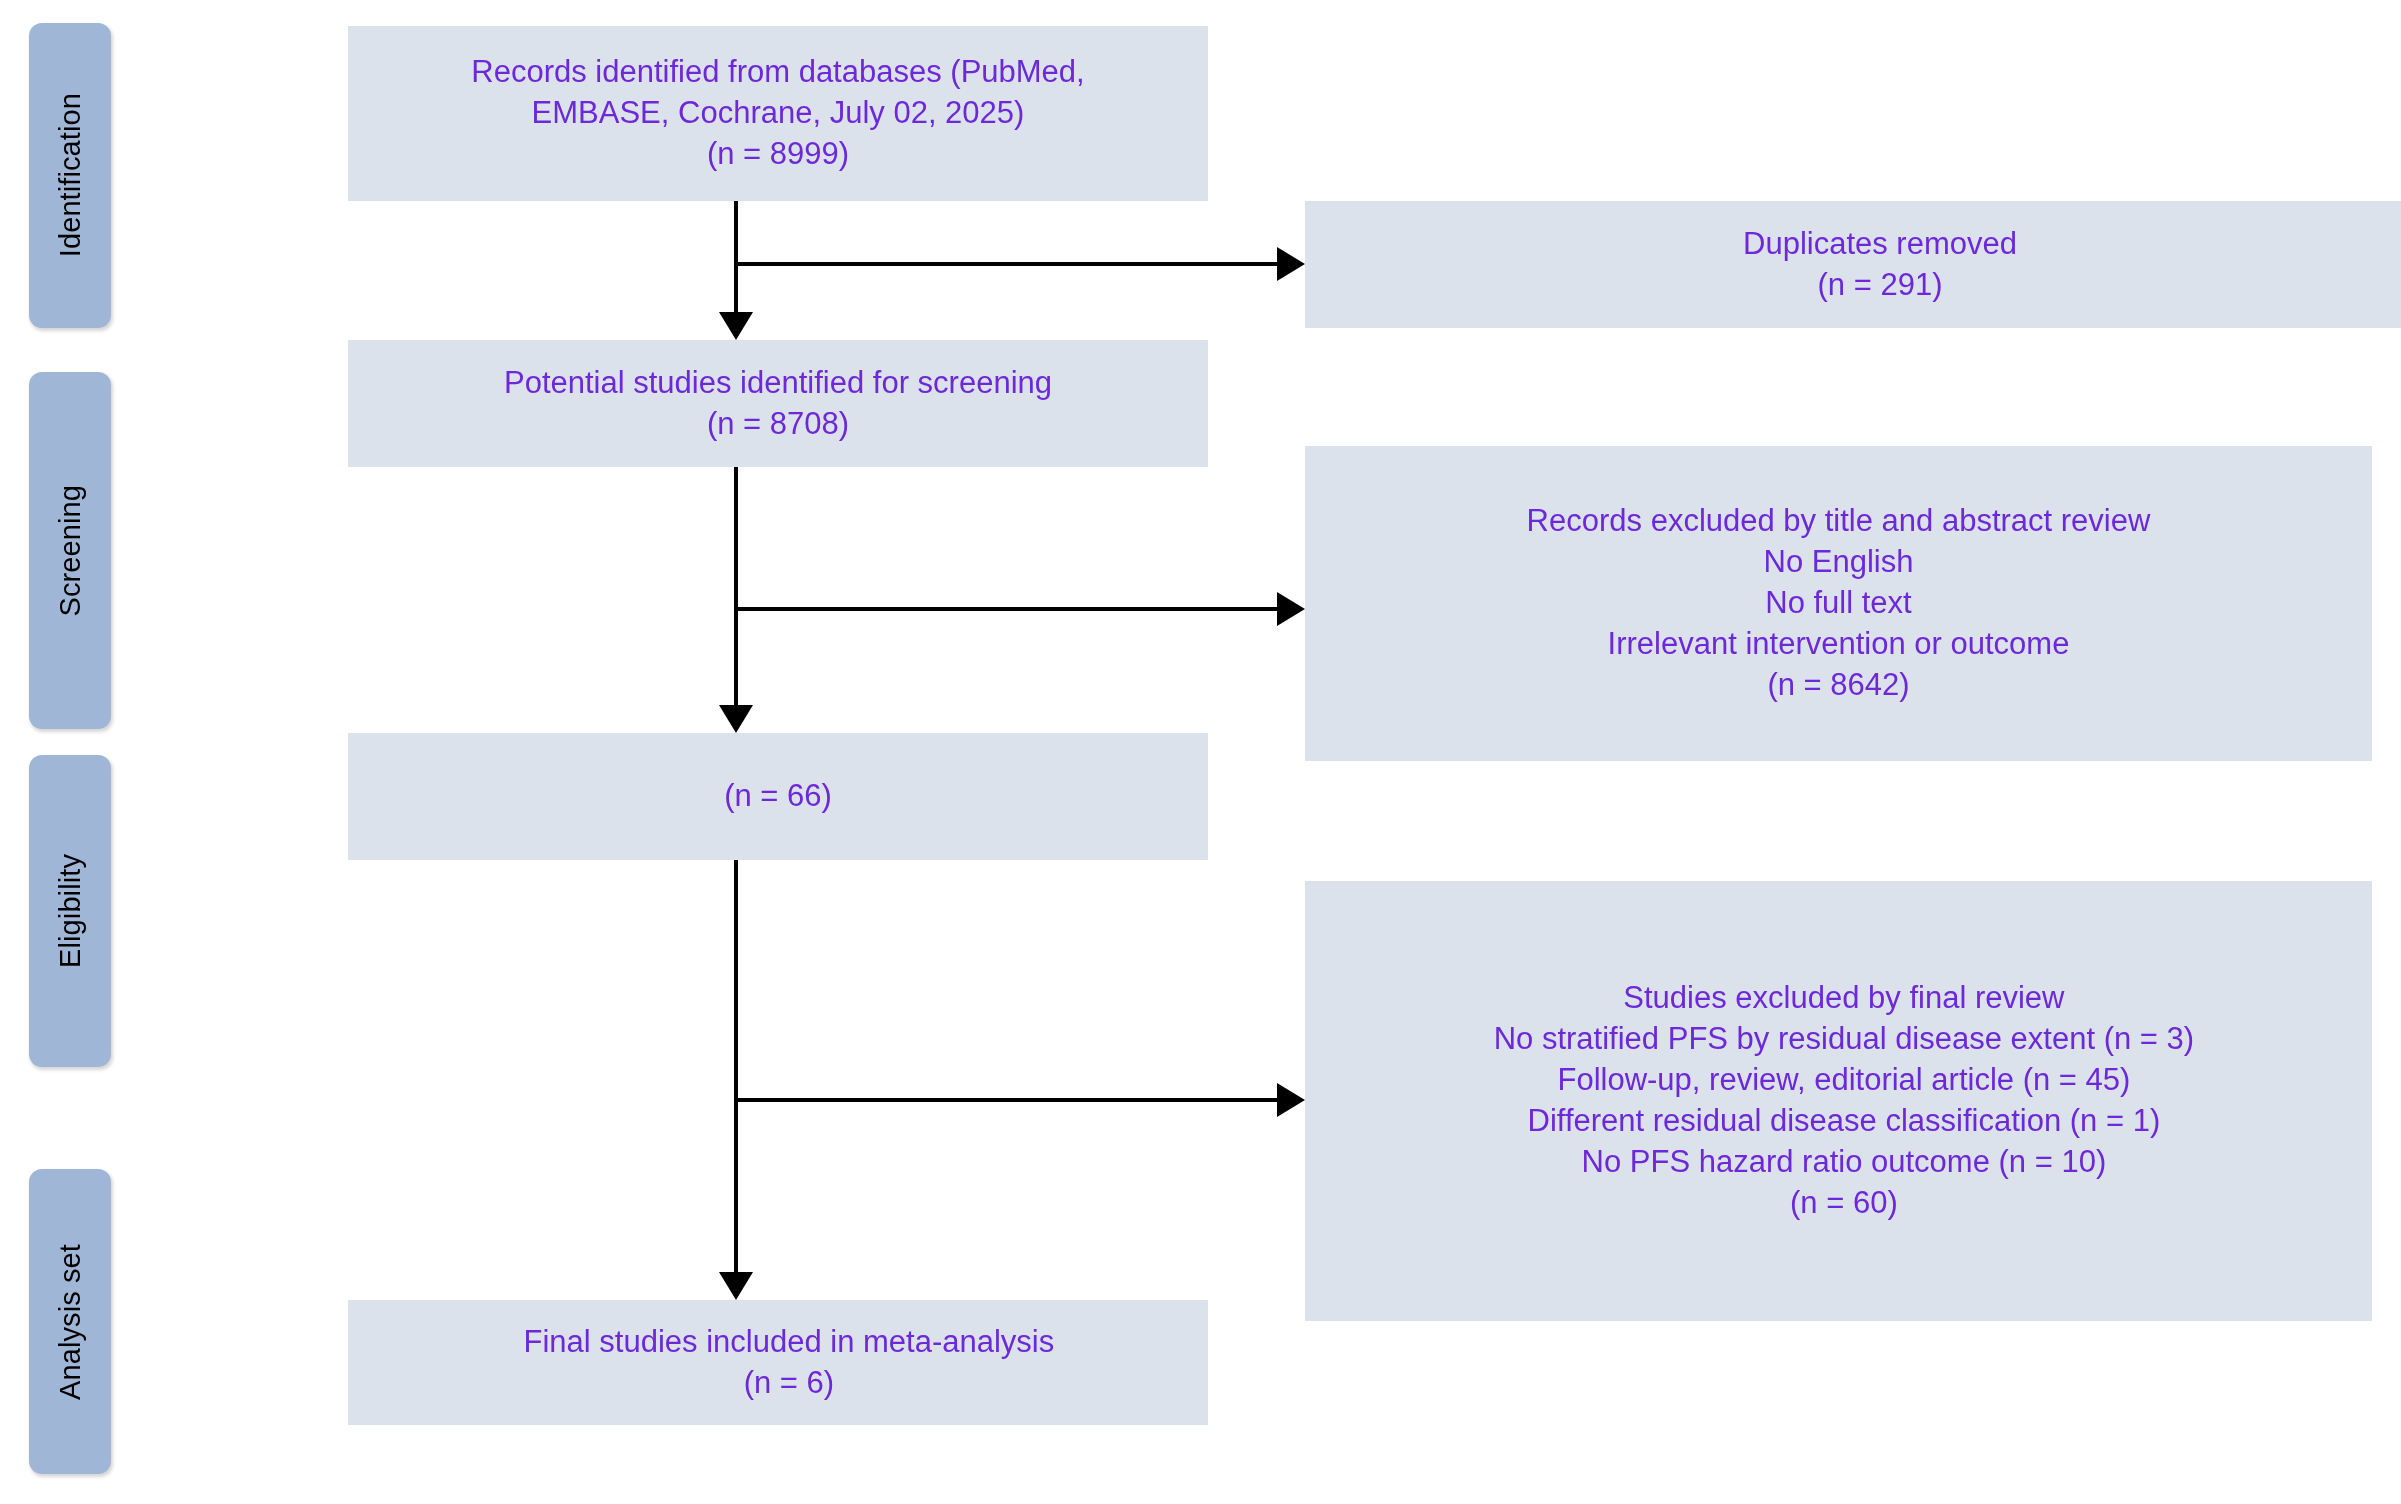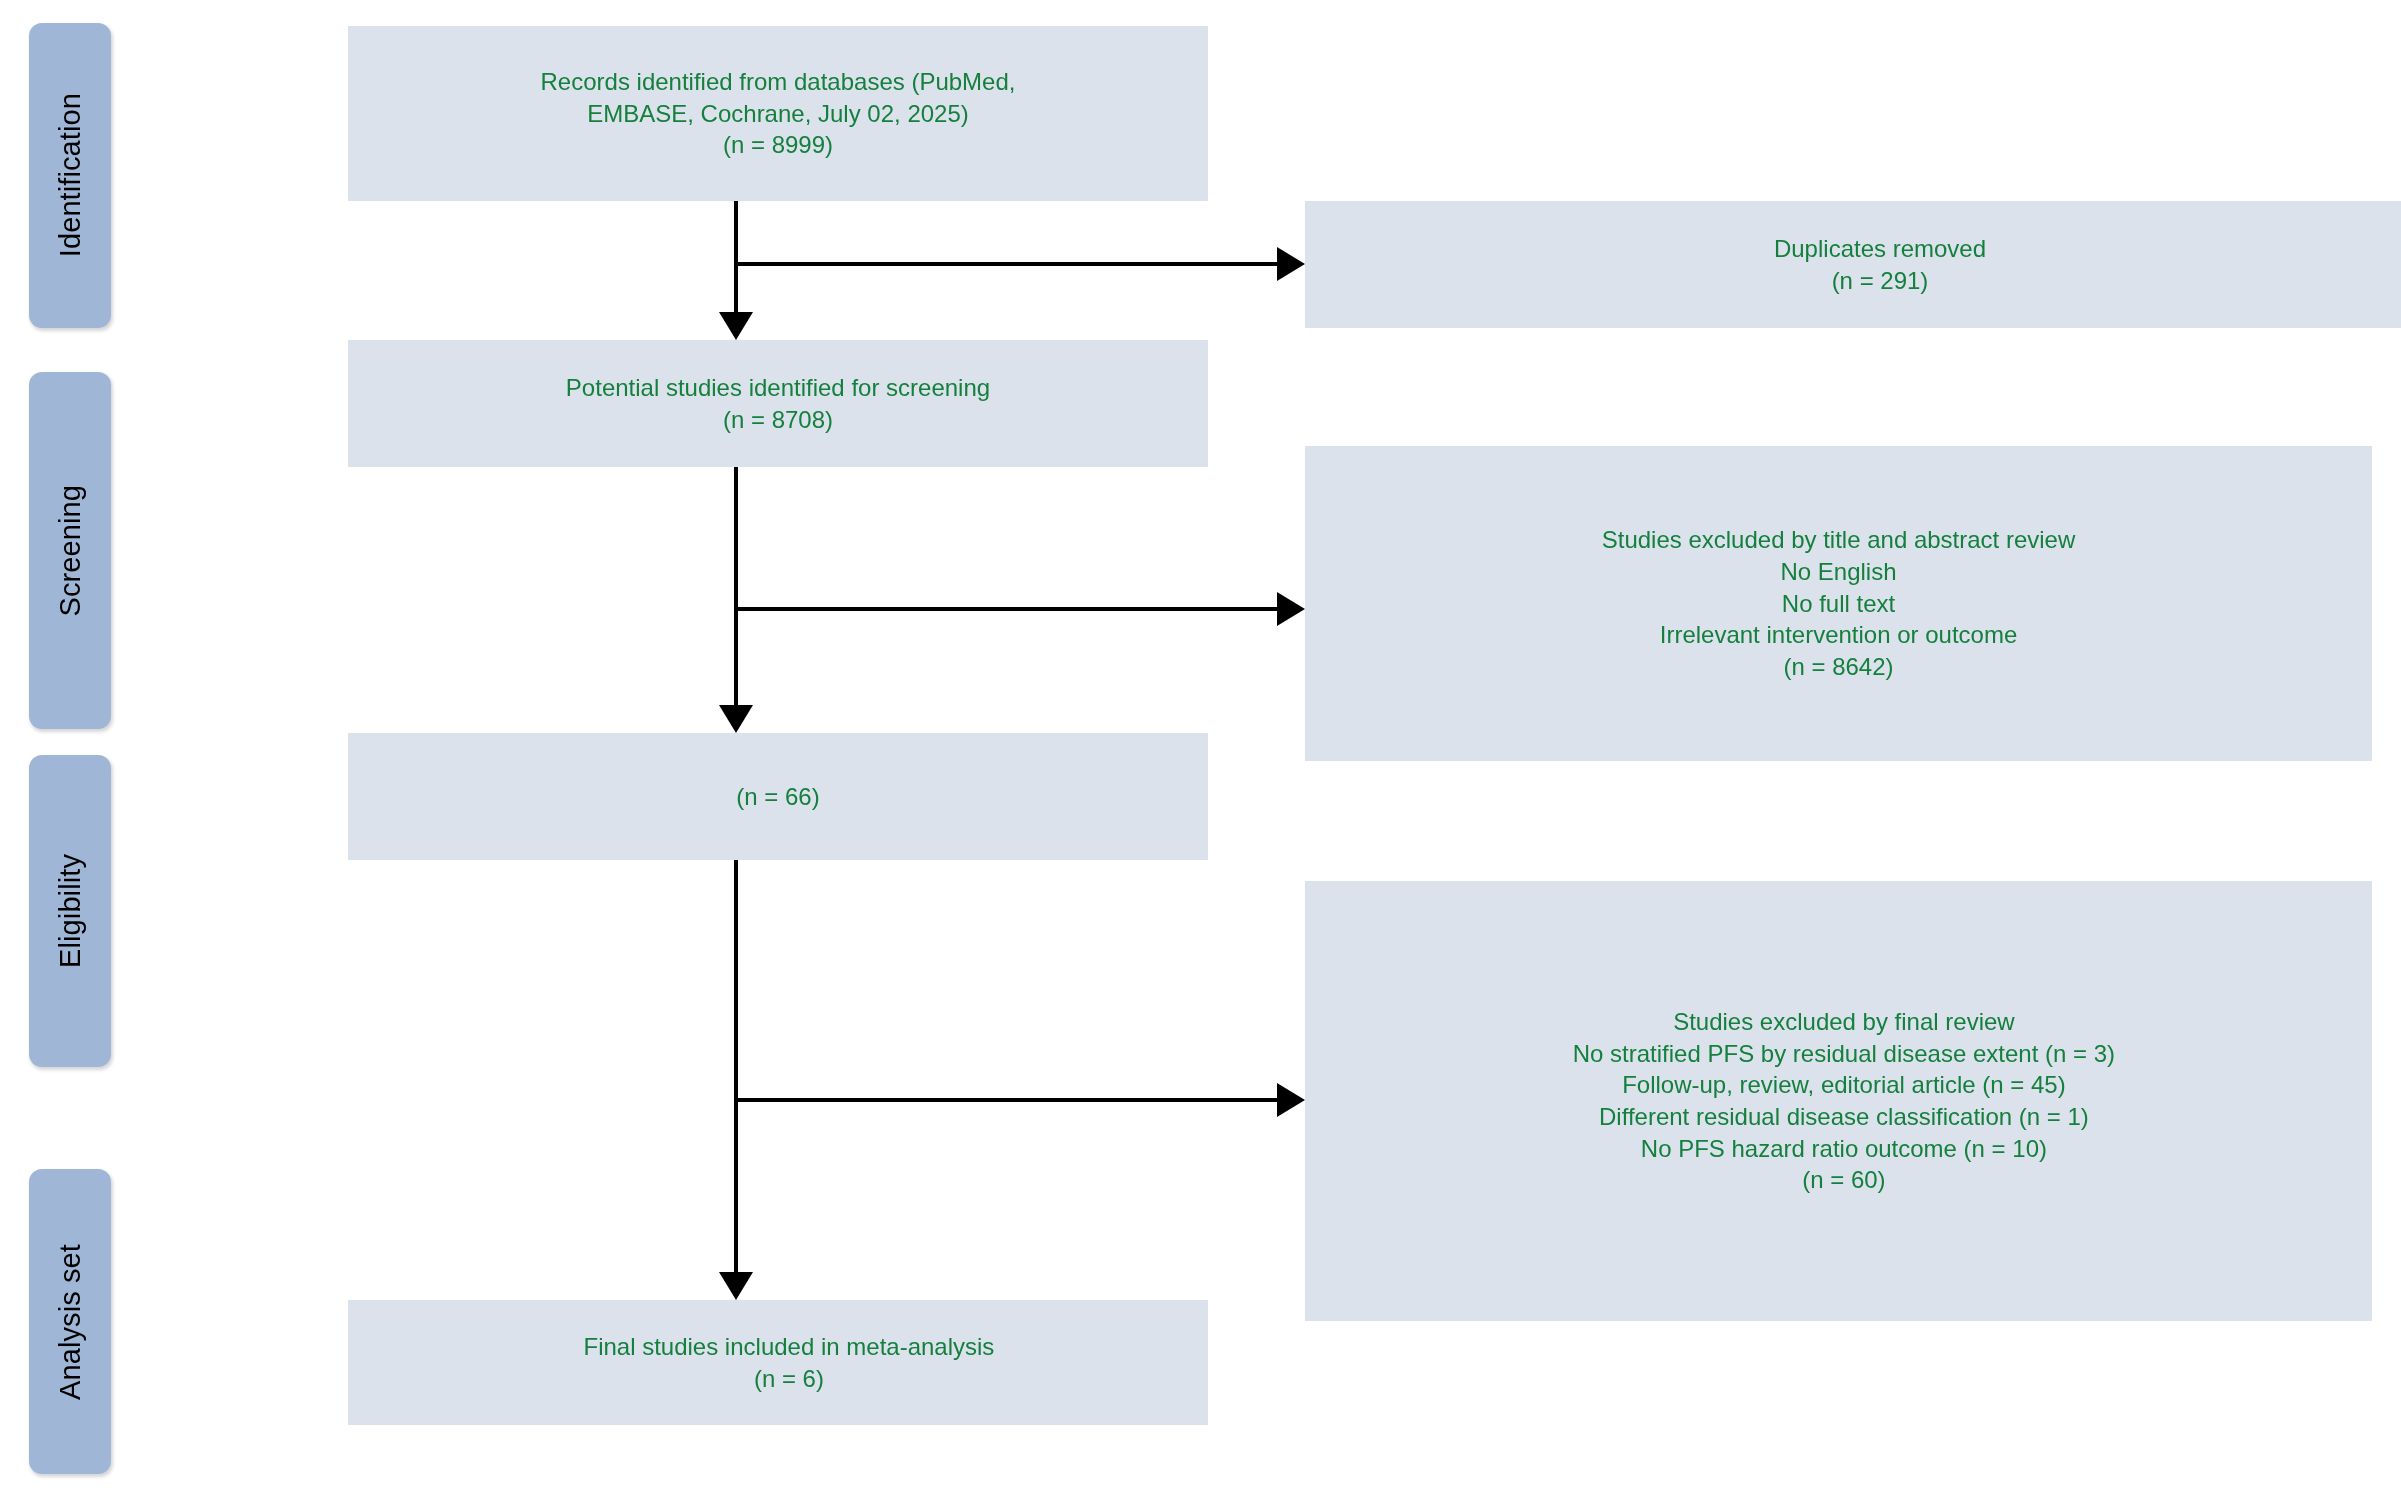--- a/index.html
+++ b/index.html
@@ -42,23 +42,23 @@
     position: absolute;
     background: #dce2ec;
     display: flex;
     flex-direction: column;
     align-items: center;
     justify-content: center;
     box-sizing: border-box;
     padding: 4.4px 10.2px;
   }
   .flow-box .line {
-    font-size: 24px;
+    font-size: 31px;
     line-height: 1.32;
-    color: #15803d;
+    color: #6d28d9;
     text-align: center;
     white-space: nowrap;
   }
 
   
   .v-line {
     position: absolute;
     background: #000000;
     width: 4.4px;
   }
@@ -124,21 +124,21 @@
     <div class="line">Final studies included in meta-analysis</div>
     <div class="line">(n = 6)</div>
   </div>
 
   <div class="flow-box" style="left:1305px; top:201px; width:1150px; height:127px;">
     <div class="line">Duplicates removed</div>
     <div class="line">(n = 291)</div>
   </div>
 
   <div class="flow-box" style="left:1305px; top:446px; width:1067px; height:315px;">
-    <div class="line">Studies excluded by title and abstract review</div>
+    <div class="line">Records excluded by title and abstract review</div>
     <div class="line">No English</div>
     <div class="line">No full text</div>
     <div class="line">Irrelevant intervention or outcome</div>
     <div class="line">(n = 8642)</div>
   </div>
 
   <div class="flow-box" style="left:1305px; top:881px; width:1067px; height:440px;padding-left:21px;">
     <div class="line">Studies excluded by final review</div>
     <div class="line">No stratified PFS by residual disease extent (n = 3)</div>
     <div class="line">Follow-up, review, editorial article (n = 45)</div>

